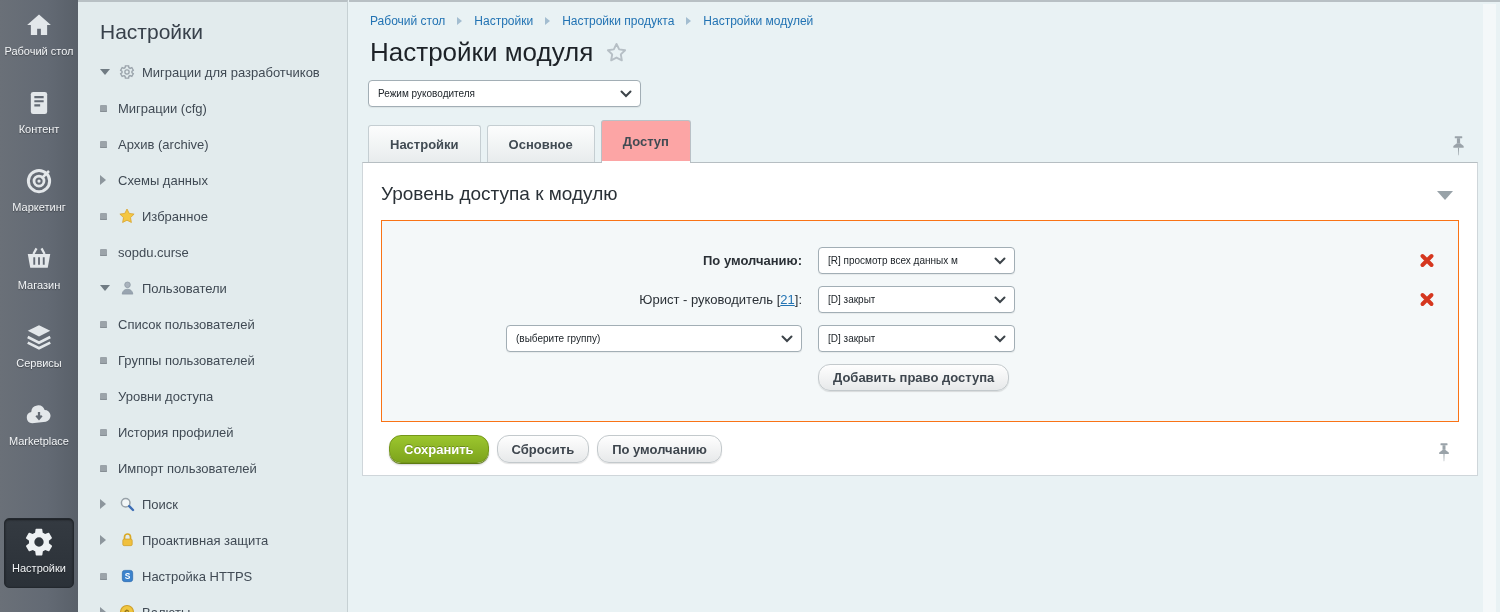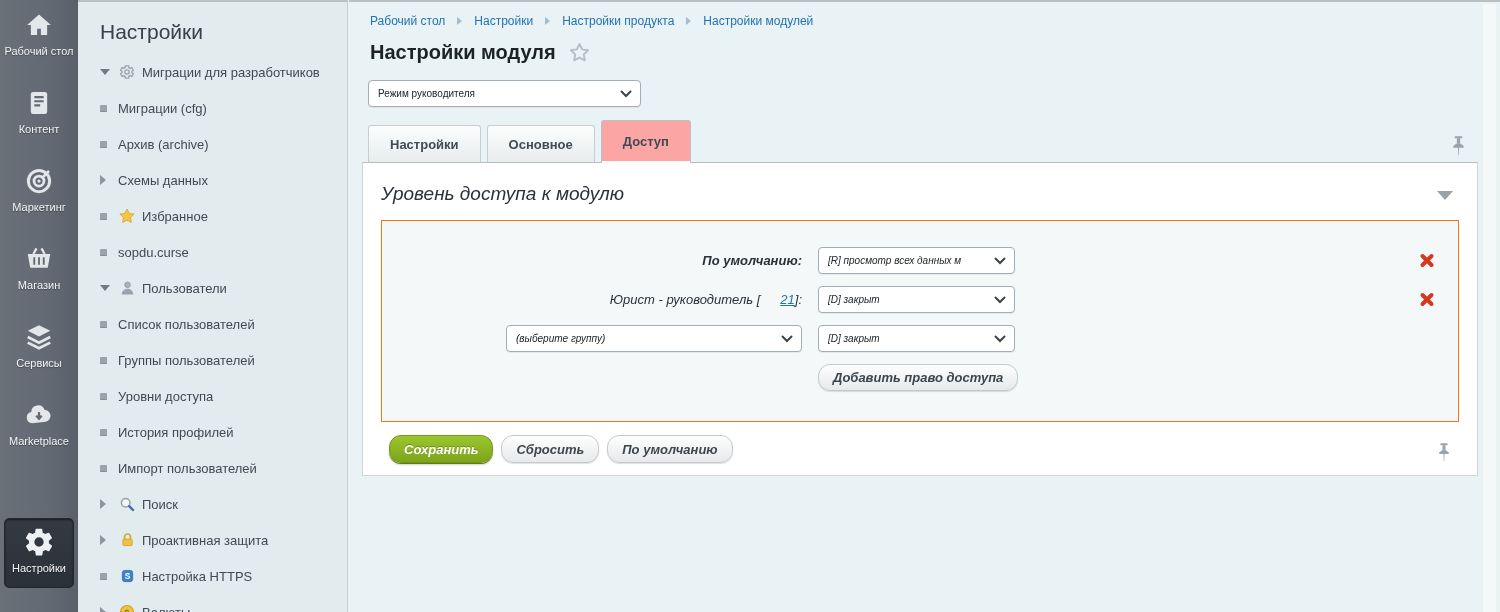--- a/index.html
+++ b/index.html
@@ -36,49 +36,49 @@
   
   .main { position:absolute; left:349px; top:0; width:1151px; height:612px; border-top:2px solid #b8c0c4; }
   .scroll-strip { position:absolute; right:4px; top:2px; width:13px; height:610px; background:#f4f8f9; }
 
   .breadcrumb { padding:12px 0 0 21px; display:flex; align-items:center; }
   .crumb { font-size:12px; color:#2273b3; cursor:pointer; }
   .crumb-sep { width:0; height:0; border-top:4px solid transparent; border-bottom:4px solid transparent;
                border-left:5px solid #a3bdd0; margin:0 12px; }
 
   .title-row { display:flex; align-items:center; margin:9px 0 0 21px; height:30px; }
-  .page-title { font-size:20px; font-weight:bold; color:#1d2227; }
+  .page-title { font-size:26px; font-weight:normal; color:#1d2227; }
   .fav-star { margin-left:13px; cursor:pointer; display:flex; }
 
   .selectbox { display:flex; align-items:center; justify-content:space-between; background:#fff;
                border:1px solid #a2aeb5; border-radius:4px; height:27px; padding:0 8px 0 9px;
                font-size:10px; color:#20262b; cursor:pointer; box-shadow:0 1px 1px rgba(0,0,0,.06); }
   .selectbox .sv { white-space:nowrap; overflow:hidden; }
   .mode-select { width:273px; margin:13px 0 0 19px; }
 
   .tabs { display:flex; align-items:flex-end; padding-left:19px; margin-top:13px; position:relative; z-index:2; }
   .tab { height:37px; display:flex; align-items:center; padding:0 21px; margin-right:6px;
          background:linear-gradient(#fcfdfd,#e8eced); border:1px solid #c5ced2; border-bottom:none;
          border-radius:3px 3px 0 0; font-size:13px; font-weight:bold; color:#414b53; cursor:pointer; }
   .tab.active { height:42px; background:#fca5a5; border-color:#b9c1c6; position:relative; }
   .tab.active::after { content:""; position:absolute; left:0; right:0; bottom:-2px; height:3px; background:#fff; }
 
   .panel { margin:0 22px 0 13px; height:314px; background:#fff; border:1px solid #cfd6da;
-           border-top:1px solid #b6bec2; position:relative; padding:20px 18px 0 18px; z-index:1;font-style:italic; }
+           border-top:1px solid #b6bec2; position:relative; padding:20px 18px 0 18px; z-index:1; }
   .section-title { font-size:19px; color:#2a3137; }
   .collapse-arrow { position:absolute; right:24px; top:28px; width:0; height:0; cursor:pointer;
                     border-left:8px solid transparent; border-right:8px solid transparent;
                     border-top:9px solid #98a2a8; }
 
   .form-box { margin-top:15px; height:202px; background:#f4f8f9; border:1px solid #f97316; padding-top:20px; }
   .frow { display:flex; align-items:center; height:39px; }
   .fl { flex:0 0 420px; text-align:right; font-size:13px; color:#2a3036; padding-right:0; display:flex;
         justify-content:flex-end; align-items:center; }
   .fl.bold { font-weight:bold; }
-  .fl a { color:#2273b3; cursor:pointer; text-decoration:underline;margin-left:20px; }
+  .fl a { color:#2273b3; cursor:pointer; text-decoration:underline; }
   .gap16 { width:16px; flex:0 0 16px; }
   .sel-right { width:197px; }
   .sel-group { width:296px; }
   .del { margin-left:auto; margin-right:23px; cursor:pointer; display:flex; }
 
   .btn { display:inline-flex; align-items:center; justify-content:center; height:28px; padding:0 14px;
          border-radius:12px; font-size:13px; font-weight:bold; color:#3e464e; cursor:pointer;
          background:linear-gradient(#fefefe,#e7e9ea); border:1px solid #c3c9cc;
          box-shadow:0 1px 1px rgba(0,0,0,.12); }
   .btn-add { height:27px; }

